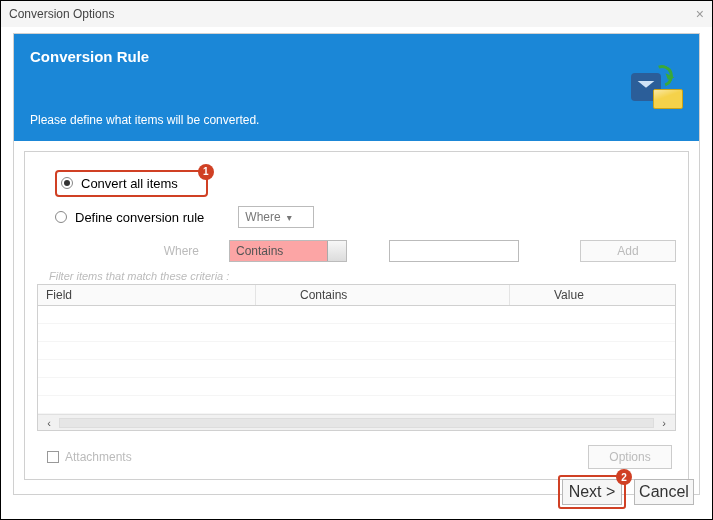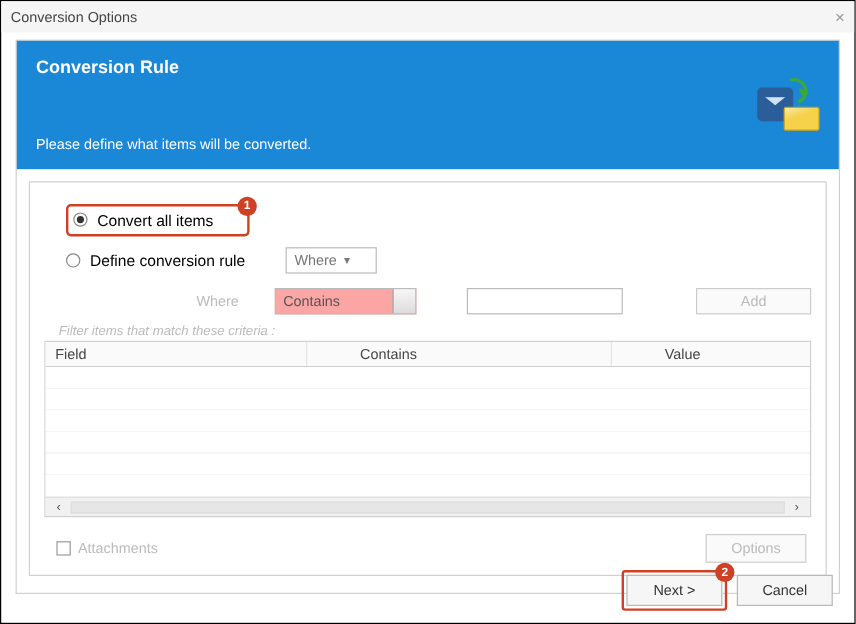--- a/index.html
+++ b/index.html
@@ -55,21 +55,21 @@
   .gscroll .track { flex: 1; height: 10px; background: #e6e6e6; margin: 0 3px; border: 1px solid #ddd; }
   .sarrow { width: 14px; text-align: center; cursor: pointer; }
 
   .attach-row { display: flex; align-items: center; margin: 14px 0 2px 10px; }
   .cbox { width: 12px; height: 12px; border: 1px solid #999; margin-right: 6px; cursor: pointer; }
   .attach-row span { font-size: 12px; color: #bbb; }
   .btn-remove { margin-left: auto; width: 84px; height: 24px; border: 1px solid #ccc; background: #fafafa; color: #bbb; font-size: 12px; cursor: pointer; margin-right: 4px; }
 
   
   .footer { position: absolute; bottom: 10px; right: 18px; display: flex; gap: 8px; align-items: center; }
-  .btn { width: 80px; height: 26px; border: 1px solid #b8b8b8; background: #f6f6f6; font-size: 12px; color: #333; cursor: pointer; display: flex; align-items: center; justify-content: center; }
+  .btn { width: 60px; height: 26px; border: 1px solid #b8b8b8; background: #f6f6f6; font-size: 16px; color: #333; cursor: pointer; display: flex; align-items: center; justify-content: center; }
   .hi-2 { border: 2px solid #d04024; border-radius: 3px; padding: 2px; position: relative; }
   .hi-2 .badge { top: -8px; right: -8px; }
   .underline-first::first-letter { text-decoration: underline; }
 
   
   .mailbox { position:absolute; left:4px; top:6px; width:30px; height:28px; background:#2b5e99; border-radius:4px; }
   .mailbox::after { content:""; position:absolute; left:6px; top:8px; width:18px; height:12px; background:#cfe3f7; clip-path: polygon(0 0,100% 0,50% 60%); }
   .env { position:absolute; right:0; bottom:0; width:30px; height:20px; background:#f5d24a; border:1px solid #c9a318; border-radius:2px; }
   .env::before { content:""; position:absolute; left:0; top:0; width:100%; height:100%; background:linear-gradient(160deg, rgba(255,255,255,.5), transparent 40%); }
   .arrow { position:absolute; right:10px; top:-2px; width:22px; height:22px; border:3px solid #3aa83a; border-left-color:transparent; border-bottom-color:transparent; border-radius:50%; transform:rotate(25deg); }

